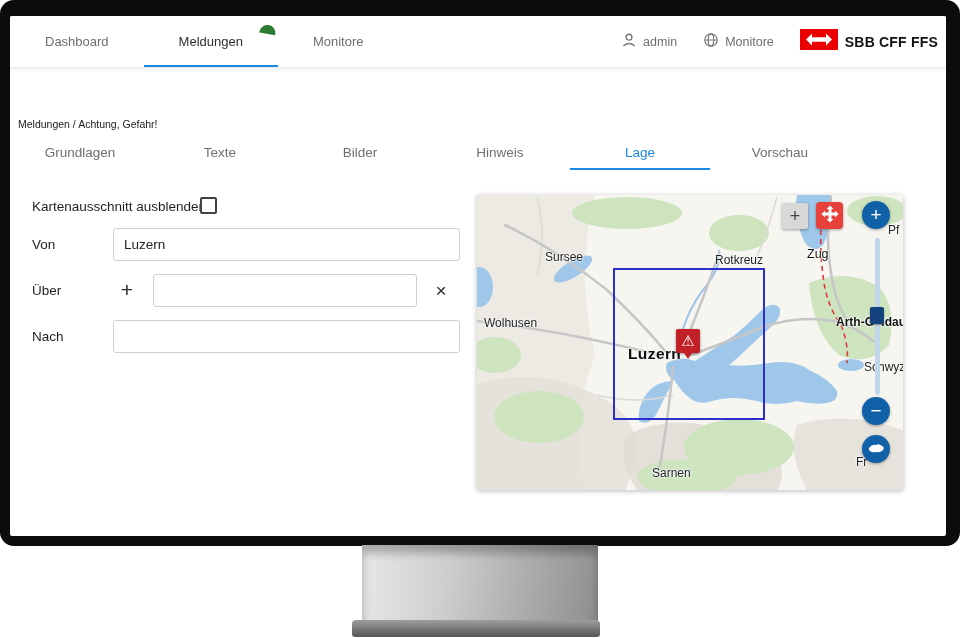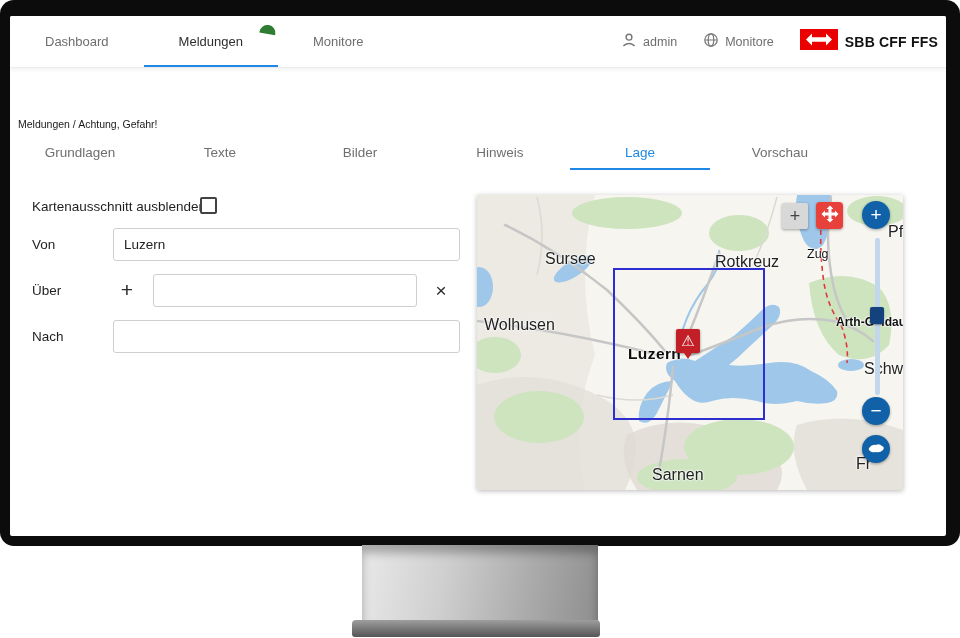--- a/index.html
+++ b/index.html
@@ -51,21 +51,21 @@
   .text-input { position:absolute; height:33px; border:1px solid #cfcfcf; border-radius:3px;
               font-size:13.5px; padding:0 10px; color:#222; background:#fff;
               font-family:"Liberation Sans", sans-serif; outline:none; }
   .icon-btn { position:absolute; width:24px; height:24px; text-align:center; line-height:24px;
               color:#2c2c2c; cursor:pointer; user-select:none; }
 
   
   .map { position:absolute; left:467px; top:179px; width:426px; height:295px;
          background:#f7f5f0; box-shadow:0 1px 5px rgba(0,0,0,.28); overflow:hidden; }
   .map svg.basemap { position:absolute; left:0; top:0; }
-  .map-label { position:absolute; font-size:16px; color:#222; white-space:nowrap;
+  .map-label { position:absolute; font-size:12px; color:#222; white-space:nowrap;
          text-shadow:0 0 2px #fff, 0 0 2px #fff, 0 0 3px #fff; z-index:2; }
   .map-label.b1 { font-weight:normal; font-size:12.5px; color:#111; }
   .map-label.b2 { font-weight:bold; font-size:12px; color:#111; }
   .map-label.city { font-weight:bold; font-size:15.5px; color:#0d0d0d; letter-spacing:.4px; }
   .sel-rect { position:absolute; left:136px; top:73px; width:152px; height:152px;
          border:2px solid #2d2dd0; z-index:3; cursor:move; }
   .marker { position:absolute; left:199px; top:134px; width:24px; height:24px;
          background:#c22026; border-radius:2px; z-index:4; display:flex;
          align-items:center; justify-content:center; color:#fff; font-size:15px;
          box-shadow:0 1px 3px rgba(0,0,0,.4); cursor:grab; }

